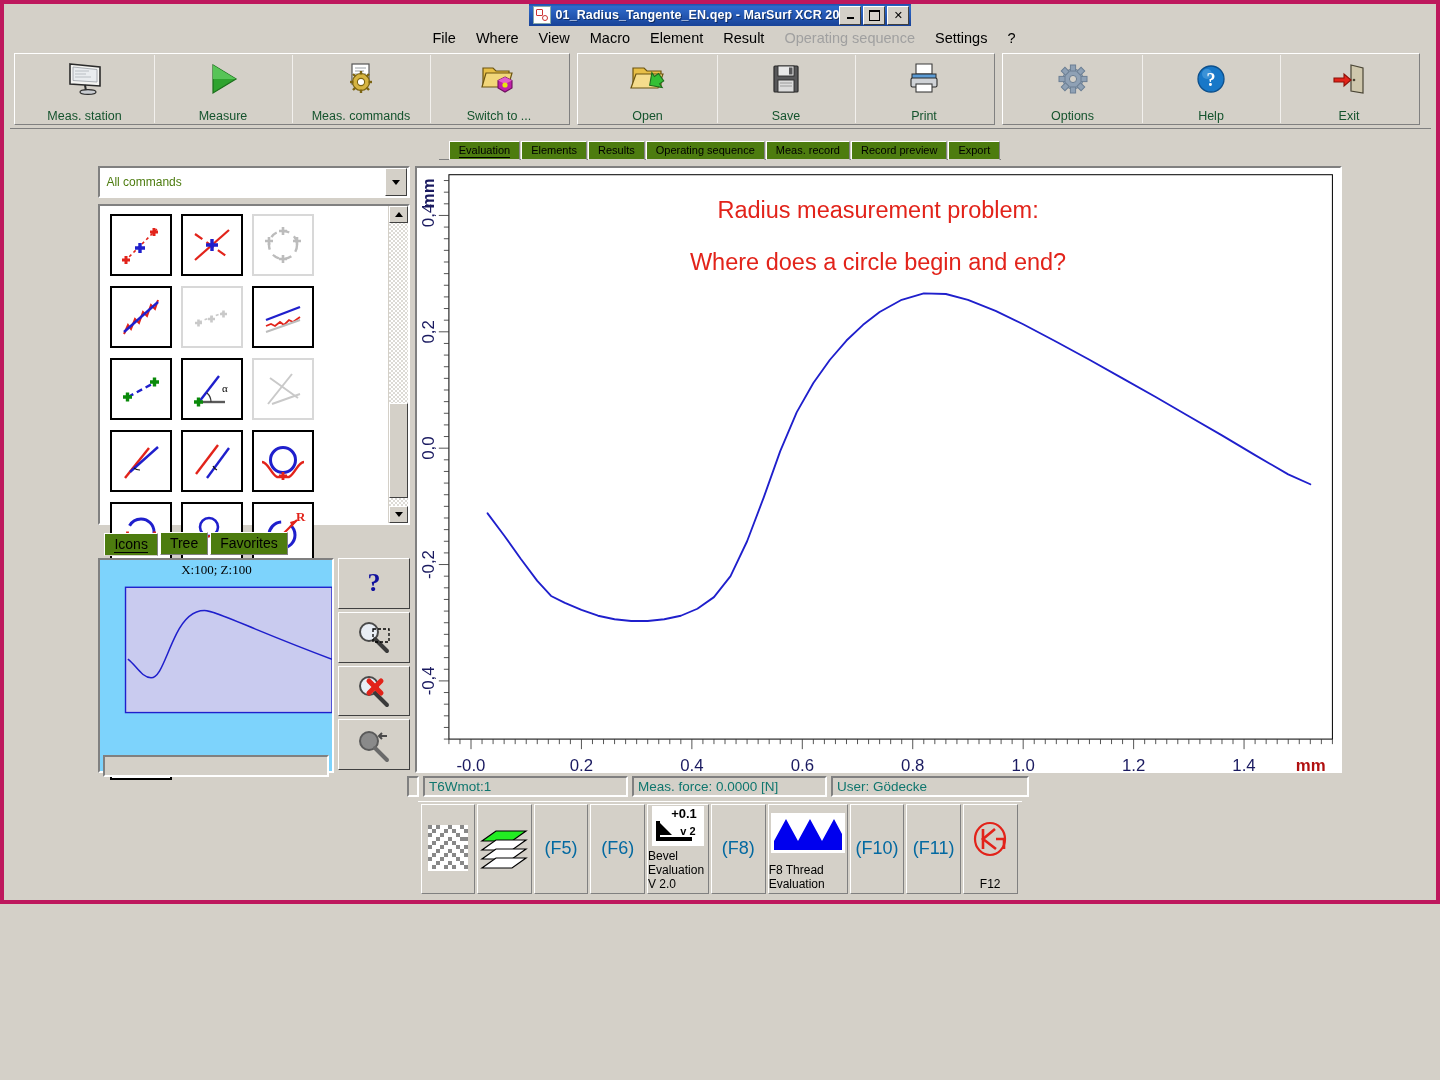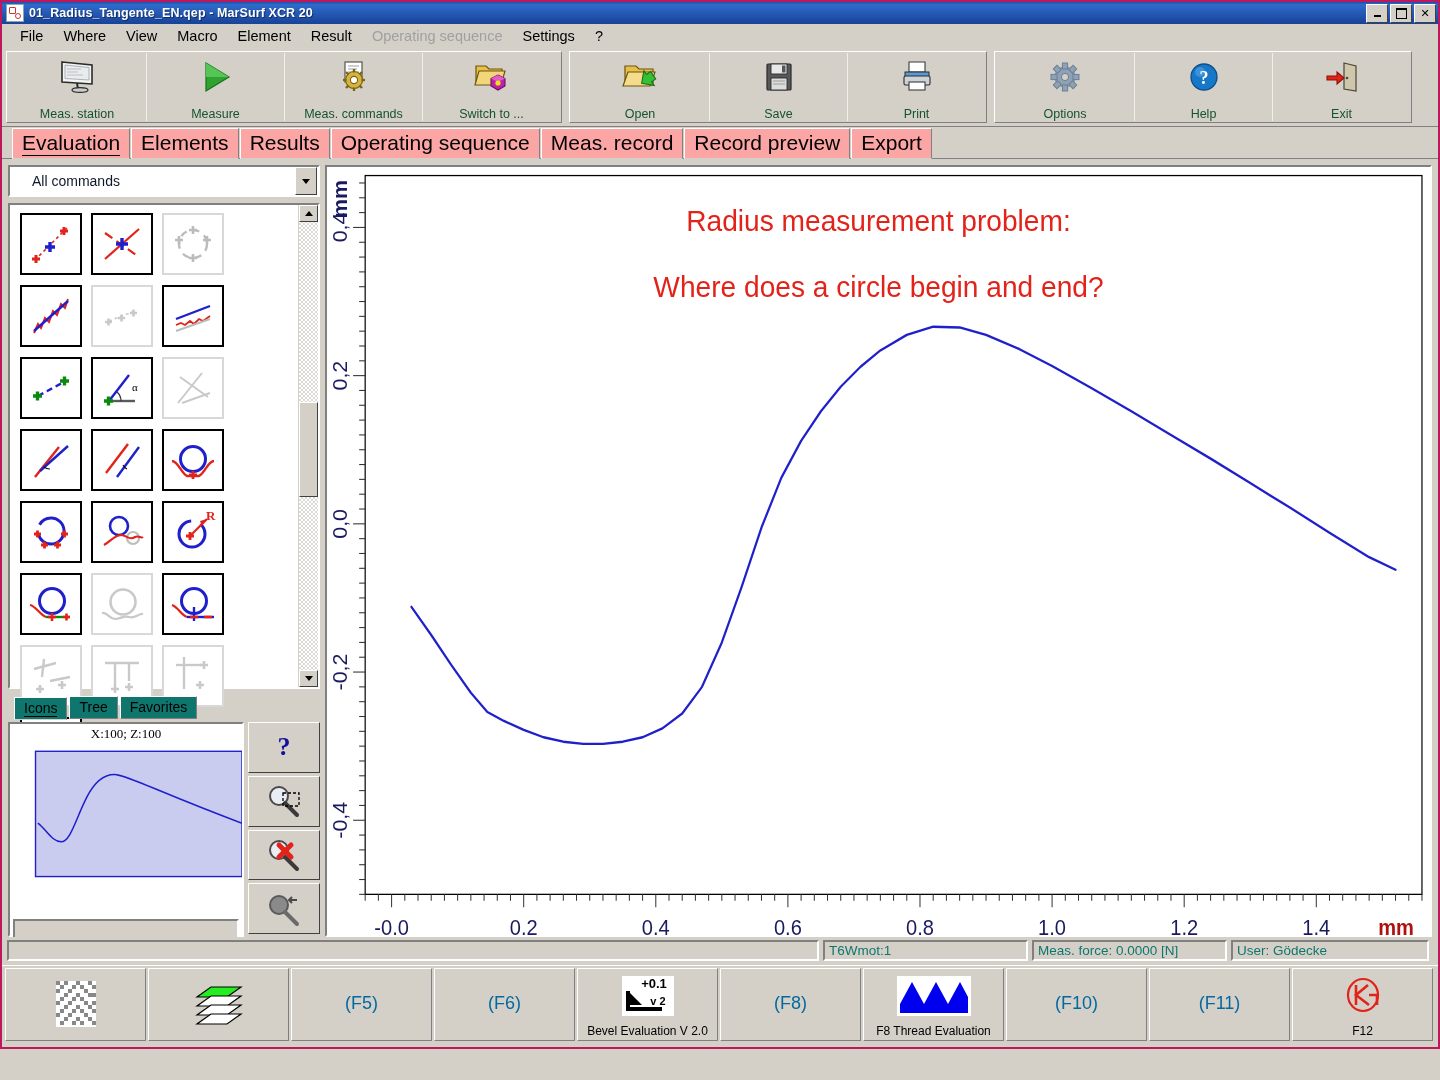--- a/index.html
+++ b/index.html
@@ -2,22 +2,22 @@
 <html><head>
 <meta charset="utf-8">
 <style>
   html,body{margin:0;padding:0;}
   body{
     width:1440px;height:1080px;overflow:hidden;
     font-family:"Liberation Sans", sans-serif;
     background:#d4d0c8;
     -webkit-font-smoothing:none;
   }
-  .app{width:1440px;height:1049px;position:relative;display:flex;flex-direction:column;
-       border:2px solid #be185d;box-sizing:border-box;background:#d4d0c8;}
+  .app{width:1440px;height:904px;position:relative;display:flex;flex-direction:column;
+       border:4px solid #be185d;box-sizing:border-box;background:#d4d0c8;align-items:center;}
 
   
   .titlebar{height:22px;flex:0 0 22px;display:flex;align-items:center;
     background:linear-gradient(to bottom,#1f4fa8 0%,#2f6bcc 12%,#19449a 95%);
     color:#fff;padding:0 2px 0 4px;box-sizing:border-box;}
   .titlebar .appicon{width:16px;height:16px;background:#fff;border:1px solid #8aa;
     margin-right:5px;position:relative;flex:0 0 16px;}
   .titlebar .appicon:before{content:"";position:absolute;left:2px;top:2px;width:5px;height:5px;
      border:1px solid #c33;border-radius:1px;}
   .titlebar .appicon:after{content:"";position:absolute;right:2px;bottom:2px;width:4px;height:4px;
@@ -47,33 +47,33 @@
       padding:1px;margin-right:7px;}
   .tbtn{width:138px;display:flex;flex-direction:column;align-items:center;justify-content:flex-start;
      padding-top:7px;box-sizing:border-box;background:#d4d0c8;position:relative;}
   .tbtn + .tbtn{border-left:1px solid #f2f0ed;}
   .tbtn .ic{height:36px;display:flex;align-items:center;justify-content:center;}
   .tbtn .lb{font-size:12.5px;color:#14532d;margin-top:13px;}
 
   
   .tabstrip{flex:0 0 30px;display:flex;align-items:flex-end;padding-left:10px;background:#d4d0c8;
      border-bottom:1px solid #808080;position:relative;}
-  .tab{font-size:21px;padding:2px 9px 3px 9px;background:#fca5a5;
+  .tab{font-size:11px;padding:2px 9px 3px 9px;background:#4d7c0f;
      border:1px solid;border-color:#fff #808080 #d4d0c8 #fff;margin-right:1px;color:#000;
      position:relative;top:1px;}
   .tab.active{font-weight:normal;border-bottom-color:#d4d0c8;z-index:2;}
   .tab.active .u{border-bottom:1px solid #000;padding-bottom:1px;}
 
   
   .content{flex:1;display:flex;padding:6px 6px 0 6px;box-sizing:border-box;min-height:0;}
   .leftcol{width:312px;flex:0 0 312px;display:flex;flex-direction:column;margin-right:5px;}
 
   .combo{height:32px;display:flex;align-items:center;background:#fff;
     border:2px solid;border-color:#808080 #fff #fff #808080;box-sizing:border-box;position:relative;}
-  .combo .val{font-size:14px;padding-left:22px;color:#0f172a;flex:1;}
+  .combo .val{font-size:12px;padding-left:6px;color:#4d7c0f;flex:1;}
   .combo .arw{width:20px;height:26px;margin:1px;background:#d4d0c8;
     border:1px solid;border-color:#fff #404040 #404040 #fff;display:flex;align-items:center;justify-content:center;}
   .combo .arw:after{content:"";border-left:4px solid transparent;border-right:4px solid transparent;
     border-top:5px solid #000;display:block;}
 
   .palette{flex:1;margin-top:6px;background:#fff;border:2px solid;
     border-color:#808080 #fff #fff #808080;box-sizing:border-box;display:flex;min-height:0;}
   .iconsarea{flex:1;padding:8px 0 0 10px;display:flex;flex-wrap:wrap;align-content:flex-start;}
   .icell{width:62px;height:62px;margin:0 9px 10px 0;border:2px solid #000;background:#fff;
      box-sizing:border-box;display:flex;align-items:center;justify-content:center;}
@@ -83,27 +83,27 @@
      background-image:repeating-conic-gradient(#dcdad5 0% 25%, #fff 0% 50%);background-size:4px 4px;}
   .sbbtn{height:17px;background:#d4d0c8;border:1px solid;border-color:#fff #404040 #404040 #fff;
      display:flex;align-items:center;justify-content:center;box-sizing:border-box;flex:0 0 17px;}
   .sbbtn.up:after{content:"";border-left:4px solid transparent;border-right:4px solid transparent;border-bottom:5px solid #000;}
   .sbbtn.dn:after{content:"";border-left:4px solid transparent;border-right:4px solid transparent;border-top:5px solid #000;}
   .sbthumbwrap{flex:1;position:relative;}
   .sbthumb{position:absolute;left:0;right:0;top:180px;height:95px;background:#d4d0c8;
      border:1px solid;border-color:#fff #404040 #404040 #fff;box-sizing:border-box;}
 
   .minitabs{display:flex;align-items:flex-end;height:25px;margin-top:5px;padding-left:6px;}
-  .mtab{font-size:14px;padding:2px 9px 3px 9px;background:#0f766e;border:1px solid;
+  .mtab{font-size:14px;padding:2px 9px 3px 9px;background:#4d7c0f;border:1px solid;
      border-color:#fff #808080 #808080 #fff;margin-right:2px;color:#000;}
   .mtab.active{border-bottom-color:#d4d0c8;position:relative;top:1px;}
   .mtab.active .u{border-bottom:1px solid #000;}
 
   .previewrow{display:flex;margin-top:3px;height:215px;flex:0 0 215px;}
-  .previewbox{flex:1;background:#ffffff;border:2px solid;border-color:#808080 #fff #fff #808080;
+  .previewbox{flex:1;background:#7dd3fc;border:2px solid;border-color:#808080 #fff #fff #808080;
      box-sizing:border-box;display:flex;flex-direction:column;}
   .pvtitle{text-align:center;font-size:13px;color:#000;padding-top:2px;font-family:"Liberation Serif",serif;}
   .pvplot{flex:1;position:relative;}
   .pvstatus{height:22px;flex:0 0 22px;margin:3px;background:#d4d0c8;
      border:2px solid;border-color:#808080 #fff #fff #808080;box-sizing:border-box;}
   .pvbtns{width:72px;flex:0 0 72px;display:flex;flex-direction:column;margin-left:4px;}
   .pvbtn{flex:1;margin-bottom:3px;background:#d4d0c8;border:1px solid;
      border-color:#fff #404040 #404040 #fff;display:flex;align-items:center;justify-content:center;}
 
   

